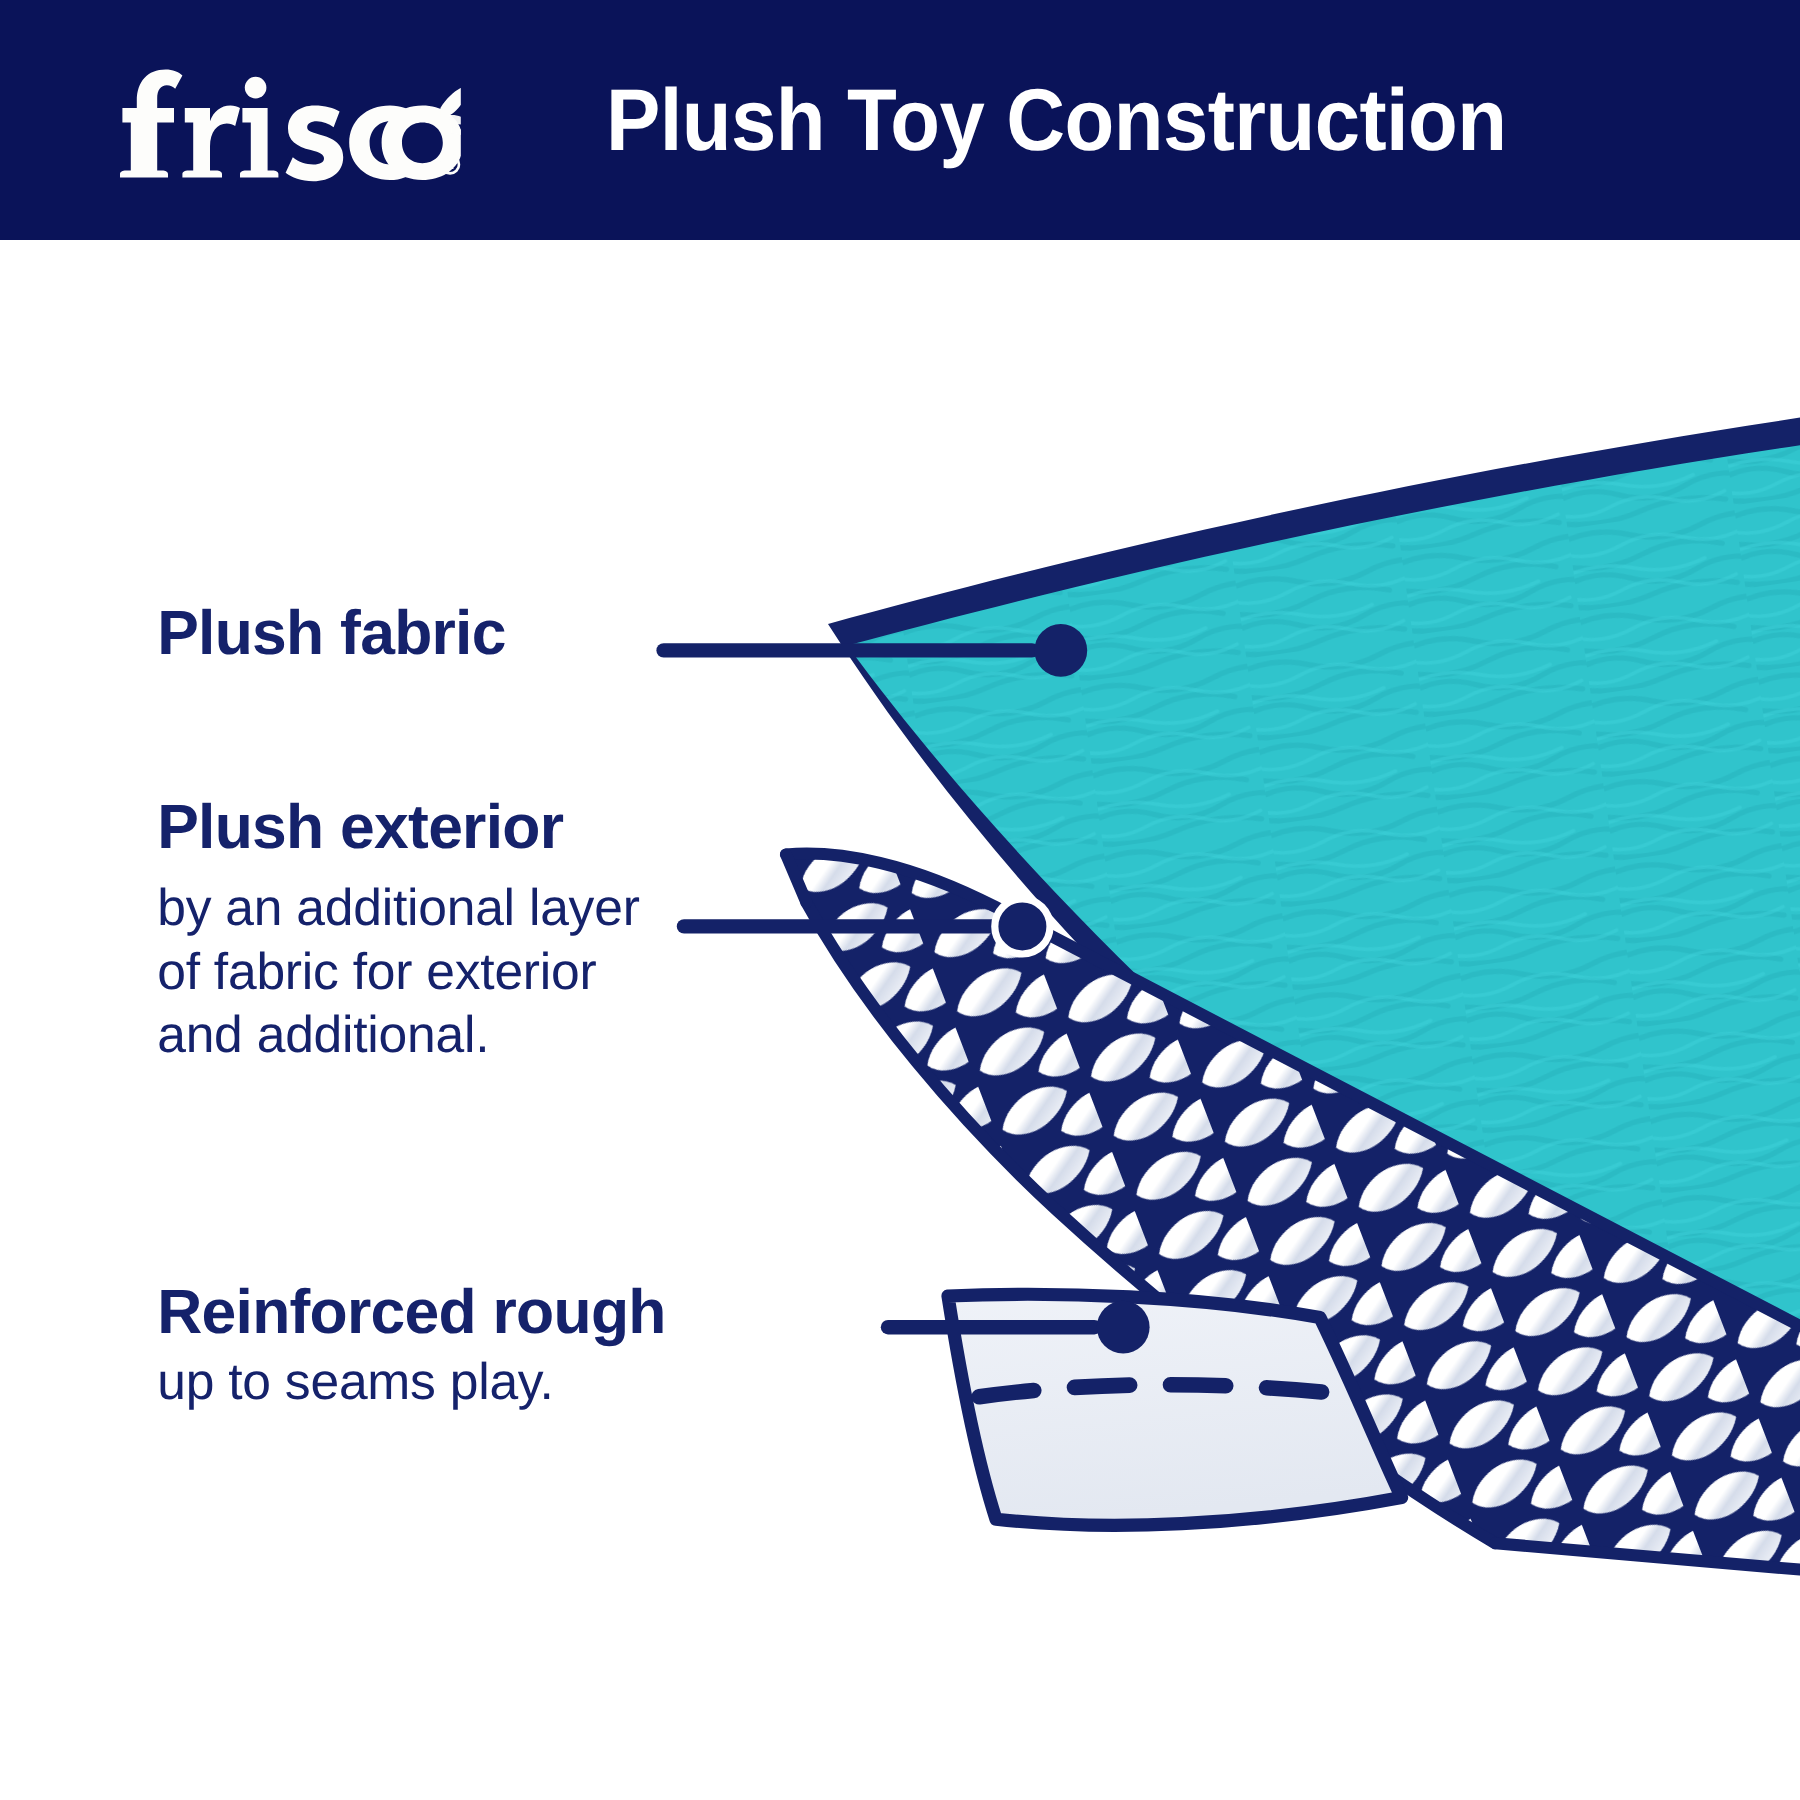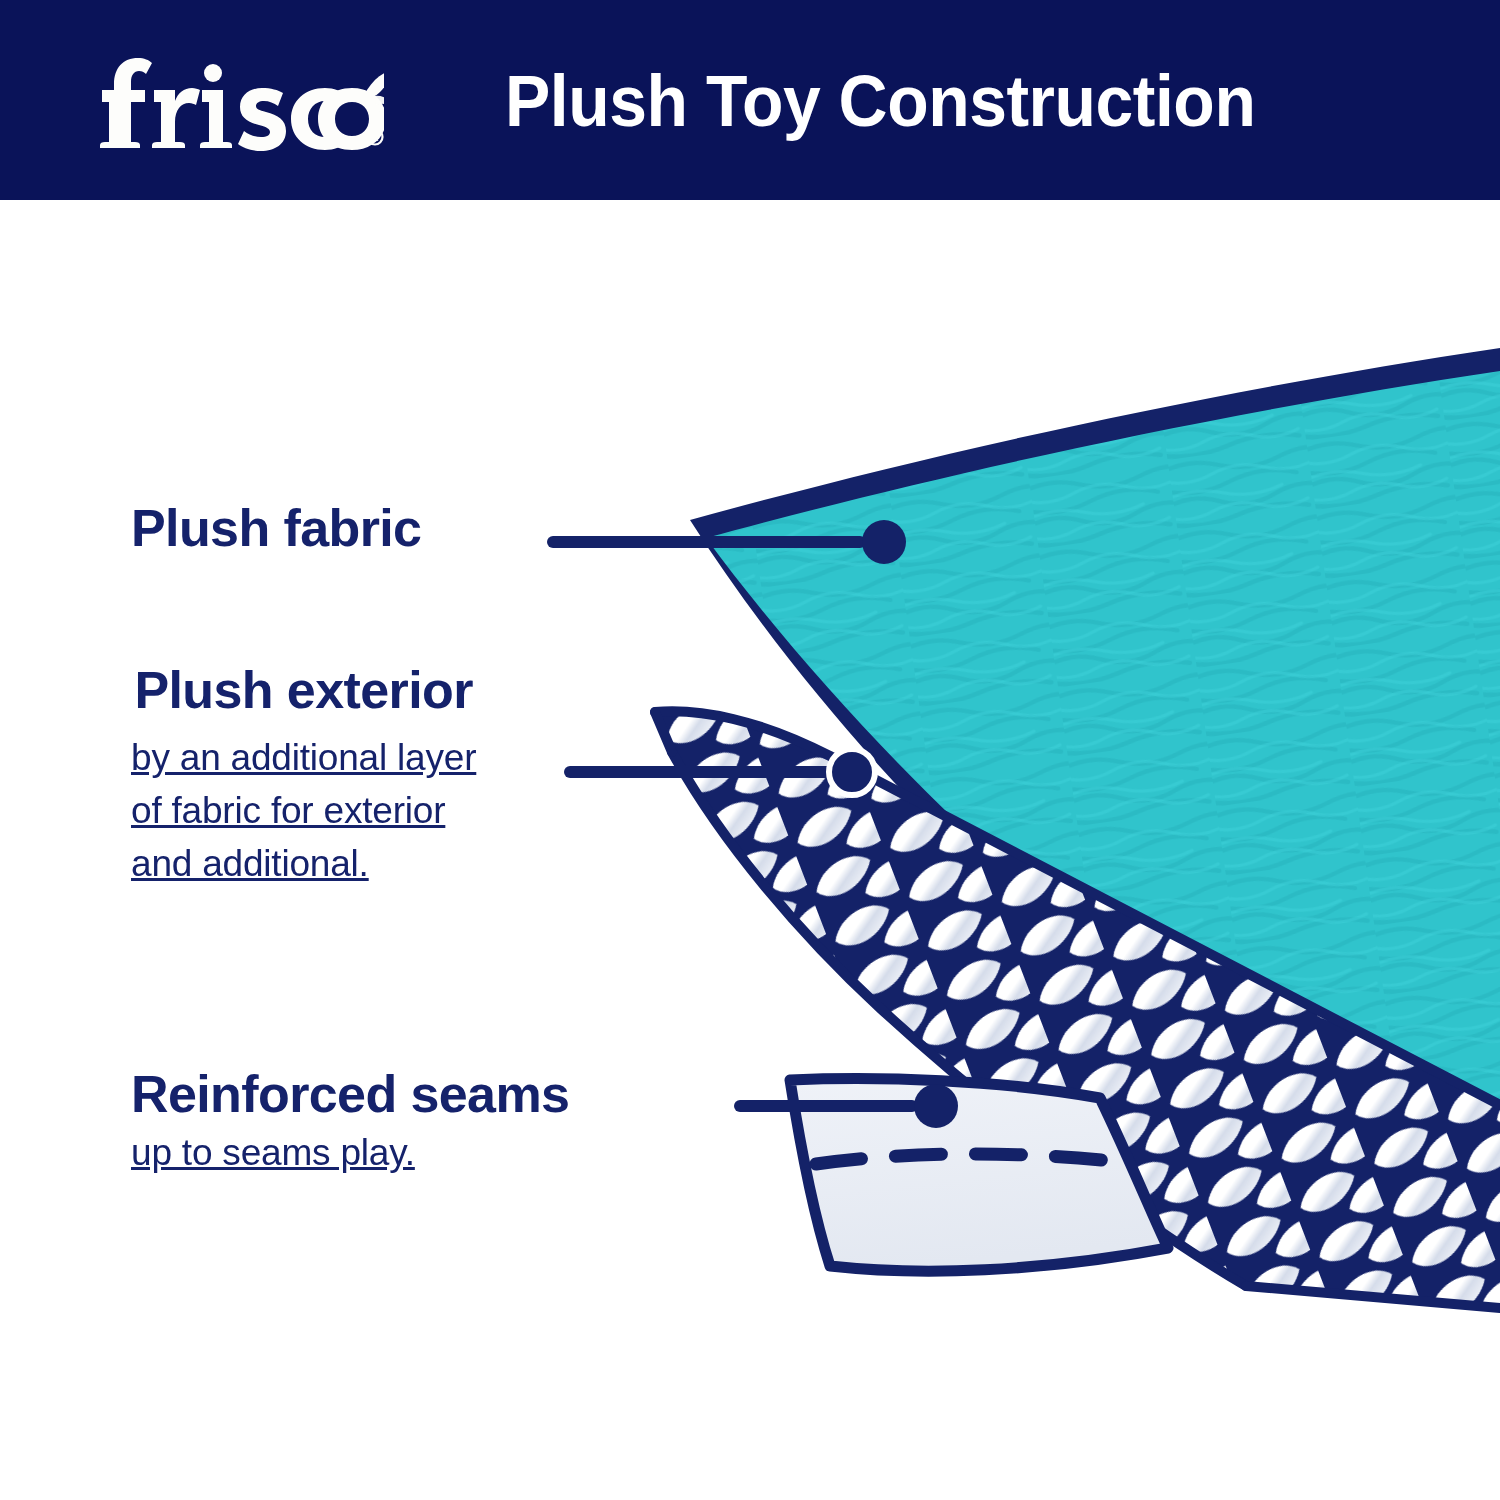--- a/index.html
+++ b/index.html
@@ -44,29 +44,27 @@
   #art { position:absolute; left:0; top:0; width:1500px; height:1300px; }
 
   
   .callout { position:absolute; color:#15226B; }
   .callout .head {
     font-weight:bold;
     font-size:52px;
     line-height:64px;
     letter-spacing:-0.6px;
     white-space:nowrap;
-    text-align:center;
   }
   .callout .body {
     font-weight:normal;
-    font-size:37px;
+    font-size:43px;
     line-height:53px;
     letter-spacing:-0.2px;
     white-space:nowrap;
-    text-decoration:underline;
   }
 
   #callout-1 { left:131px; top:296px; }
   #callout-2 { left:131px; top:440px;margin-top:18px; }
   #callout-3 { left:131px; top:862px; }
 </style>
 </head>
 <body>
 
 <div id="header">
@@ -225,17 +223,17 @@
   </div>
 
   <div class="callout" id="callout-2">
     <div class="head">Plush exterior</div>
     <div class="body" style="margin-top:9px">by an additional layer</div>
     <div class="body">of fabric for exterior</div>
     <div class="body">and additional.</div>
   </div>
 
   <div class="callout" id="callout-3">
-    <div class="head">Reinforced seams</div>
+    <div class="head">Reinforced rough</div>
     <div class="body">up to seams play.</div>
   </div>
 
 </div>
 
 </body></html>

